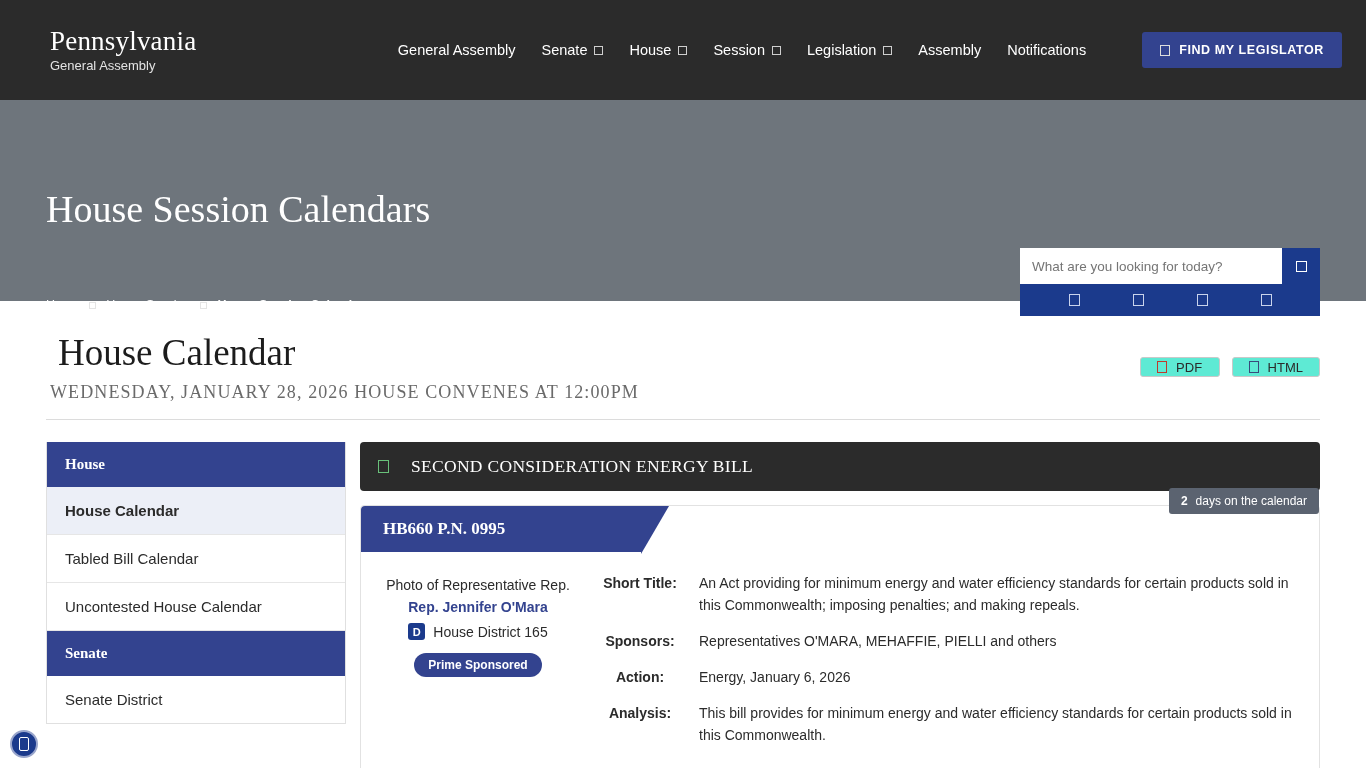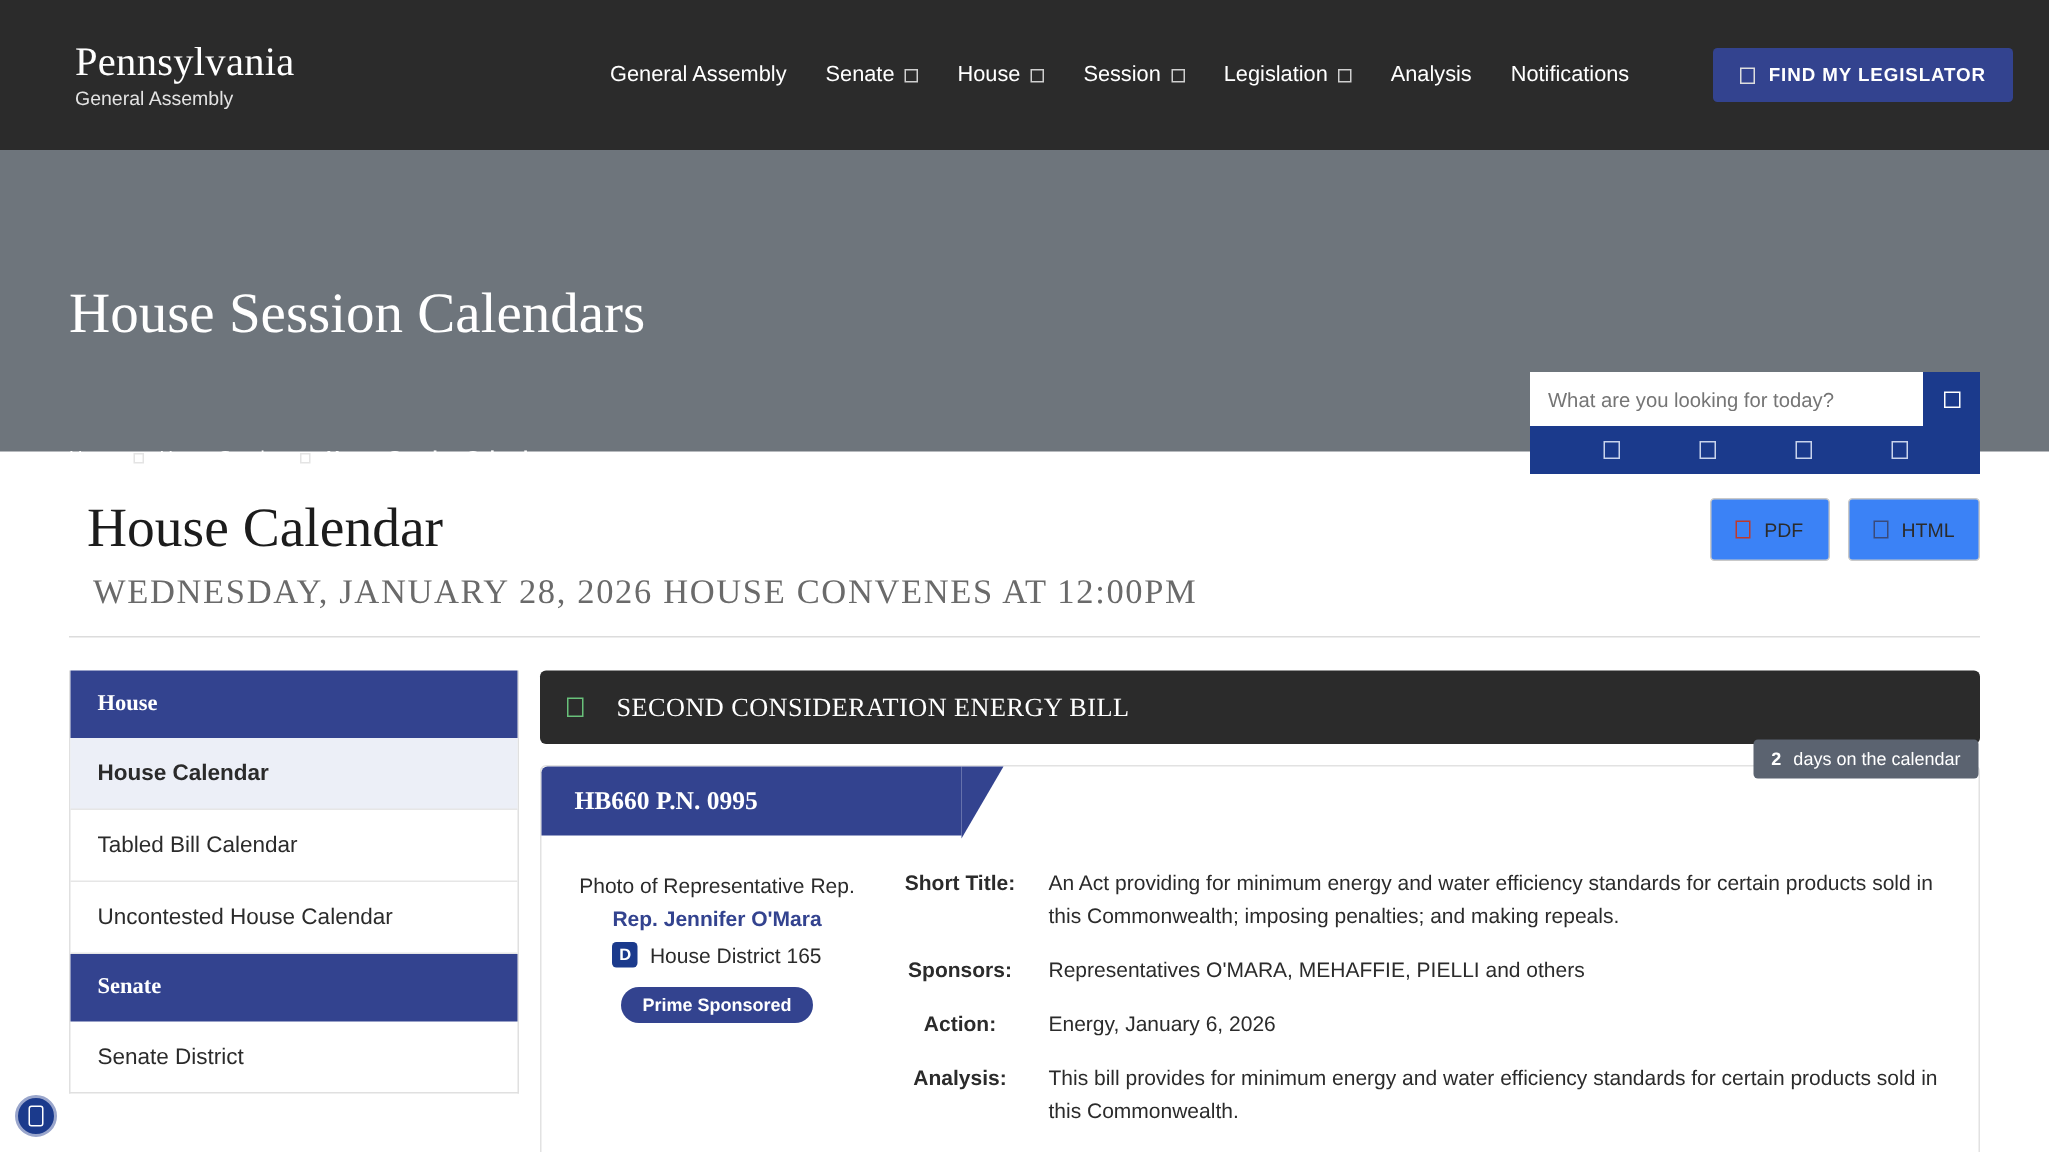--- a/index.html
+++ b/index.html
@@ -157,46 +157,47 @@
   }
   .page-h1 {
     font-family: "Liberation Serif", serif;
     font-size: 37px;
     font-weight: normal;
     color: #1c1c1c;
     margin: 0 0 8px 12px;
   }
   .page-sub {
     font-family: "Liberation Serif", serif;
-    font-size: 23px;
+    font-size: 18px;
     letter-spacing: 1.1px;
     color: #6a6a6a;
-    margin-left: 16px;
+    margin-left: 4px;
   }
   .doc-btns {
     position: absolute;
     right: 0;
     top: 31px;
     display: flex;
     gap: 12px;
   }
   .doc-btn {
     min-width: 80px;
-    height: 42px;
+    height: 20px;
     border: 1px solid #c9c9c9;
-    background: #3b82f6;
+    background: #5eead4;
     border-radius: 3px;
     font-size: 13px;
     color: #2b2b2b;
     display: inline-flex;
     align-items: center;
     justify-content: center;
     gap: 9px;
     cursor: pointer;
     padding: 0 16px;
+    margin-top: 25px;
   }
   .doc-btn .ico-pdf { width: 10px; height: 12px; border: 1px solid #c0392b; display: block; }
   .doc-btn .ico-html { width: 10px; height: 12px; border: 1px solid #3a4a7a; display: block; }
 
   .layout {
     display: flex;
     gap: 14px;
     padding-top: 22px;
   }
 
@@ -403,21 +404,21 @@
     </a>
     <a href="#">
       <span>Session</span>
       <span class="caret"></span>
     </a>
     <a href="#">
       <span>Legislation</span>
       <span class="caret"></span>
     </a>
     <a href="#">
-      <span>Analysis</span>
+      <span>Assembly</span>
     </a>
     <a href="#">
       <span>Notifications</span>
     </a>
     <button class="find-btn">
       <span class="box-ico"></span>
       <span>FIND MY LEGISLATOR</span>
     </button>
   </nav>
 </div>

